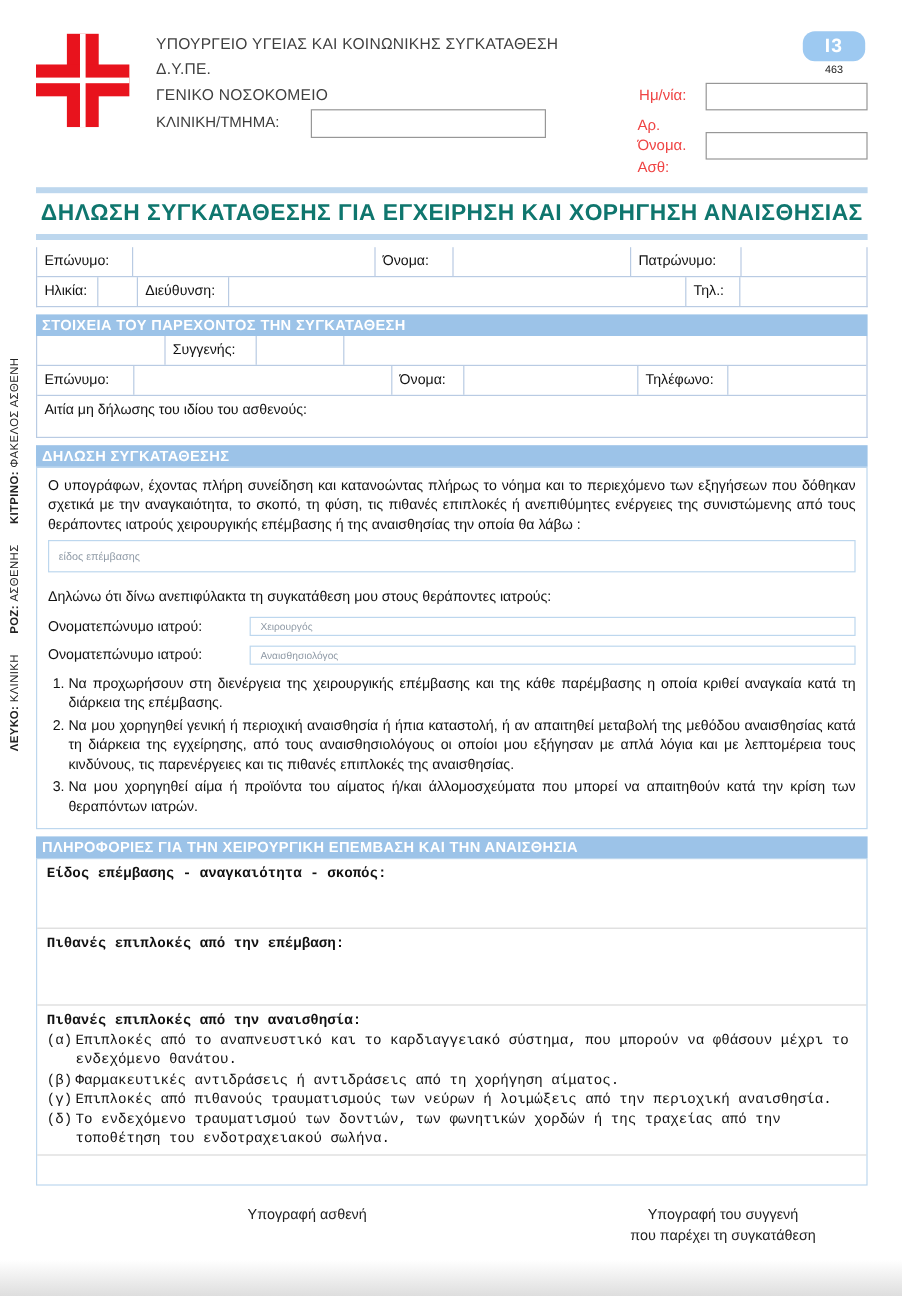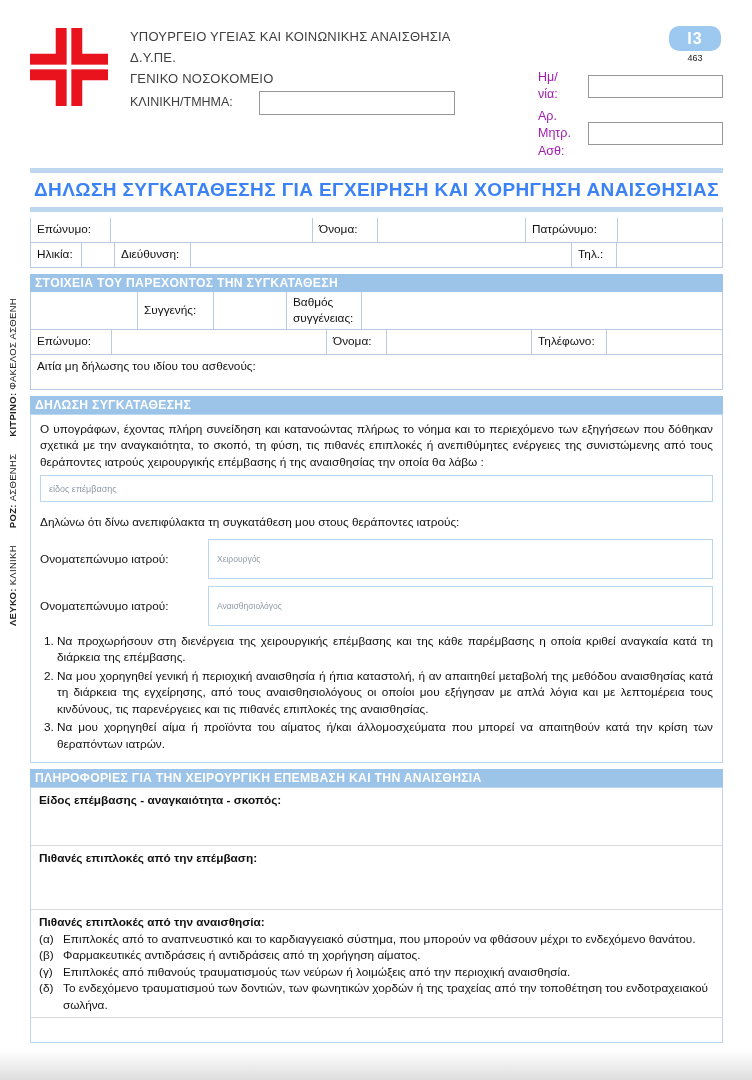--- a/index.html
+++ b/index.html
@@ -23,28 +23,28 @@
     font:inherit; padding:0 4px; outline:none;
   }
   .hdr-right { flex:0 0 185px; display:flex; flex-direction:column; align-items:flex-end; }
   .badge {
     width:52px; height:25px; background:#9dc9f1; color:#fff; font-weight:bold;
     font-size:16px; text-align:center; line-height:25px; letter-spacing:1px;border-radius:10px;
   }
   .badge-wrap { display:flex; flex-direction:column; align-items:center; margin-right:2px; }
   .badge-num { font-size:9px; color:#222; margin-top:1px; }
   .hr-row { display:flex; align-items:center; margin-top:4px; }
-  .hr-row .lbl { font-size:12.5px; color:#a21caf; margin-right:16px; }
+  .hr-row .lbl { font-size:12.5px; color:#ef4444; margin-right:16px; }
   input.hr-input { border:1px solid #979797; height:23px; width:135px; font:inherit; padding:0 4px; outline:none; }
 
   
   .title-block { margin-top:8px; }
   .title-bar { height:5px; background:#bdd7ee; }
   .main-title {
-    color:#3b82f6; font-weight:bold; font-size:19px; text-align:center;
+    color:#0f766e; font-weight:bold; font-size:19px; text-align:center;
     padding:4px 0 3px; letter-spacing:.4px;
   }
 
   
   .sec { margin-top:6px; }
   .sec-bar {
     background:#9cc3e8; color:#fff; font-weight:bold; font-size:12.2px;
     height:18px; line-height:18px; padding-left:5px; letter-spacing:.3px;
   }
   .tbl { border:1px solid #b9cbe3; border-top:none; }
@@ -63,28 +63,28 @@
   .just { text-align:justify; }
   input.proc-input {
     display:block; width:100%; height:27px; border:1px solid #bdd7ee; margin:5px 0 12px;
     font-family:inherit; font-size:9px; color:#333; padding:0 8px; outline:none;
   }
   input.proc-input::placeholder, input.doc-input::placeholder { color:#8f9aa6; }
   .consent-line { margin-bottom:8px; }
   .doc-row { display:flex; align-items:center; margin-bottom:7px; }
   .doc-row .lbl { width:168px; flex:0 0 168px; }
   input.doc-input {
-    flex:1; height:40px; border:1px solid #bdd7ee; font-family:inherit;
+    flex:1; height:16px; border:1px solid #bdd7ee; font-family:inherit;
     font-size:8.5px; color:#333; padding:0 8px; outline:none;
   }
   ol.num-list { margin:4px 0 0 0; padding-left:17px; }
   ol.num-list li { margin-bottom:2px; text-align:justify; }
 
   
-  .info-box { border:1px solid #bdd7ee; }
+  .info-box { border:1px solid #bdd7ee;font-family:Liberation Mono, monospace; }
   .info-block { padding:4px 8px; border-bottom:1px solid #d9d9d9; }
   .info-block .blabel { font-weight:bold; }
   .ib1 { min-height:58px; }
   .ib2 { min-height:64px; }
   .ib3 { min-height:80px; }
   .info-spacer { height:24px; }
   .an-item { display:flex; }
   .an-item .pfx { flex:0 0 24px; }
   .an-item .txt { flex:1; }
 
@@ -125,39 +125,39 @@
 <div class="content">
 
   <div class="hdr">
     <svg class="logo" viewBox="0 0 100 100" aria-hidden="true">
       <rect x="33" y="0" width="34" height="100" fill="#e8131d"></rect>
       <rect x="0" y="33" width="100" height="34" fill="#e8131d"></rect>
       <rect x="47" y="0" width="6" height="100" fill="#ffffff"></rect>
       <rect x="0" y="47" width="100" height="6" fill="#ffffff"></rect>
     </svg>
     <div class="hdr-mid">
-      <div class="line">ΥΠΟΥΡΓΕΙΟ ΥΓΕΙΑΣ ΚΑΙ ΚΟΙΝΩΝΙΚΗΣ ΑΝΑΙΣΘΗΣΙΑ</div>
+      <div class="line">ΥΠΟΥΡΓΕΙΟ ΥΓΕΙΑΣ ΚΑΙ ΚΟΙΝΩΝΙΚΗΣ ΣΥΓΚΑΤΑΘΕΣΗ</div>
       <div class="line">Δ.Υ.ΠΕ.</div>
       <div class="line">ΓΕΝΙΚΟ ΝΟΣΟΚΟΜΕΙΟ</div>
       <div class="clinic-row">
         <span class="lbl">ΚΛΙΝΙΚΗ/ΤΜΗΜΑ:</span>
         <input class="hdr-input" type="text" value="" style="">
       </div>
     </div>
     <div class="hdr-right">
       <div class="badge-wrap">
         <div class="badge">Ι3</div>
         <div class="badge-num">463</div>
       </div>
       <div class="hr-row">
         <span class="lbl">Ημ/νία:</span>
         <input class="hr-input" type="text" value="" style="">
       </div>
       <div class="hr-row">
-        <span class="lbl">Αρ. Μητρ. Ασθ:</span>
+        <span class="lbl">Αρ. Όνομα. Ασθ:</span>
         <input class="hr-input" type="text" value="" style="">
       </div>
     </div>
   </div>
 
   <div class="title-block">
     <div class="title-bar"></div>
     <div class="main-title">ΔΗΛΩΣΗ ΣΥΓΚΑΤΑΘΕΣΗΣ ΓΙΑ ΕΓΧΕΙΡΗΣΗ ΚΑΙ ΧΟΡΗΓΗΣΗ ΑΝΑΙΣΘΗΣΙΑΣ</div>
     <div class="title-bar"></div>
   </div>
@@ -183,21 +183,20 @@
     </div>
   </div>
 
   <div class="sec">
     <div class="sec-bar">ΣΤΟΙΧΕΙΑ ΤΟΥ ΠΑΡΕΧΟΝΤΟΣ ΤΗΝ ΣΥΓΚΑΤΑΘΕΣΗ</div>
     <div class="tbl">
       <div class="trow row1c">
         <div class="cell"></div>
         <div class="cell">Συγγενής:</div>
         <div class="cell"></div>
-        <div class="cell">Βαθμός συγγένειας:</div>
         <div class="cell"></div>
       </div>
       <div class="trow row2c">
         <div class="cell">Επώνυμο:</div>
         <div class="cell"></div>
         <div class="cell">Όνομα:</div>
         <div class="cell"></div>
         <div class="cell">Τηλέφωνο:</div>
         <div class="cell"></div>
       </div>

